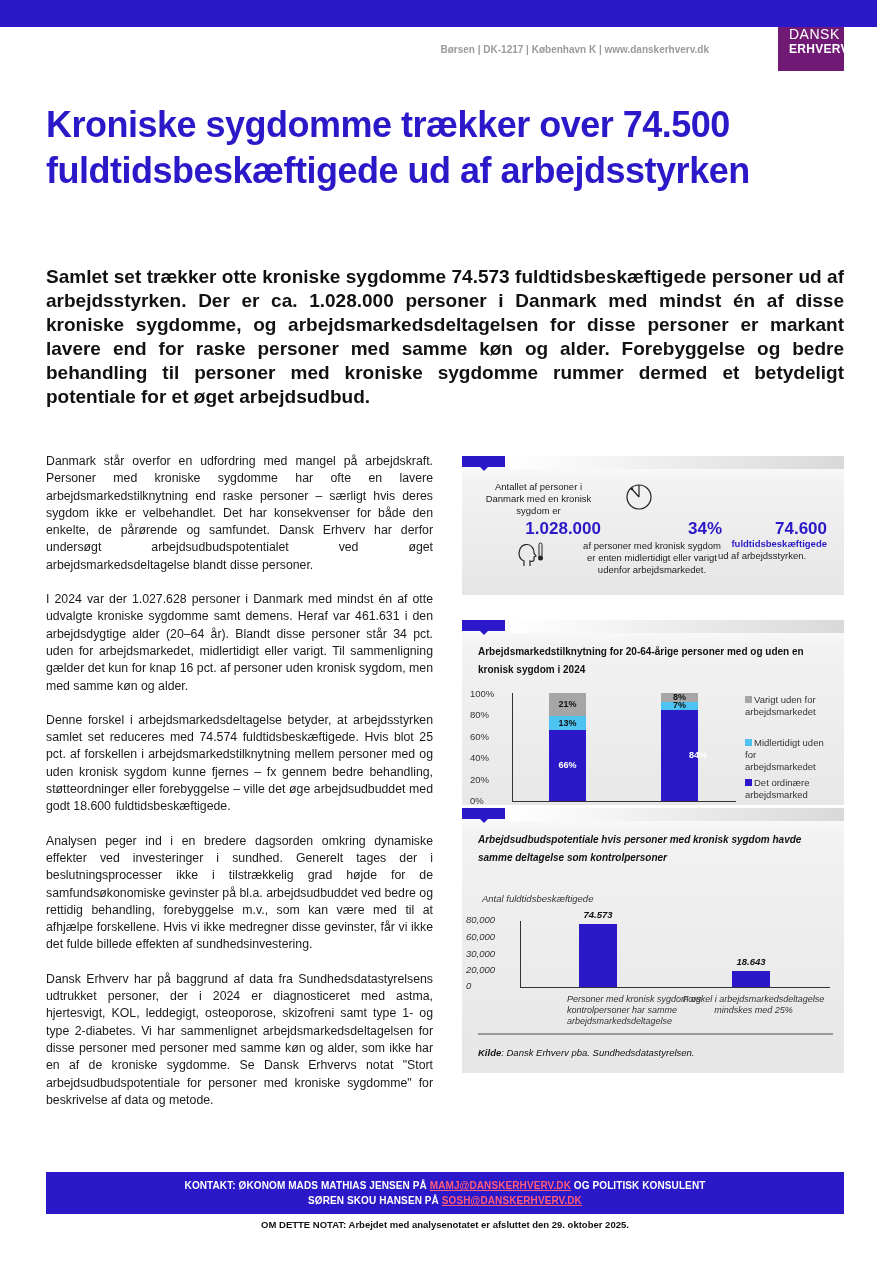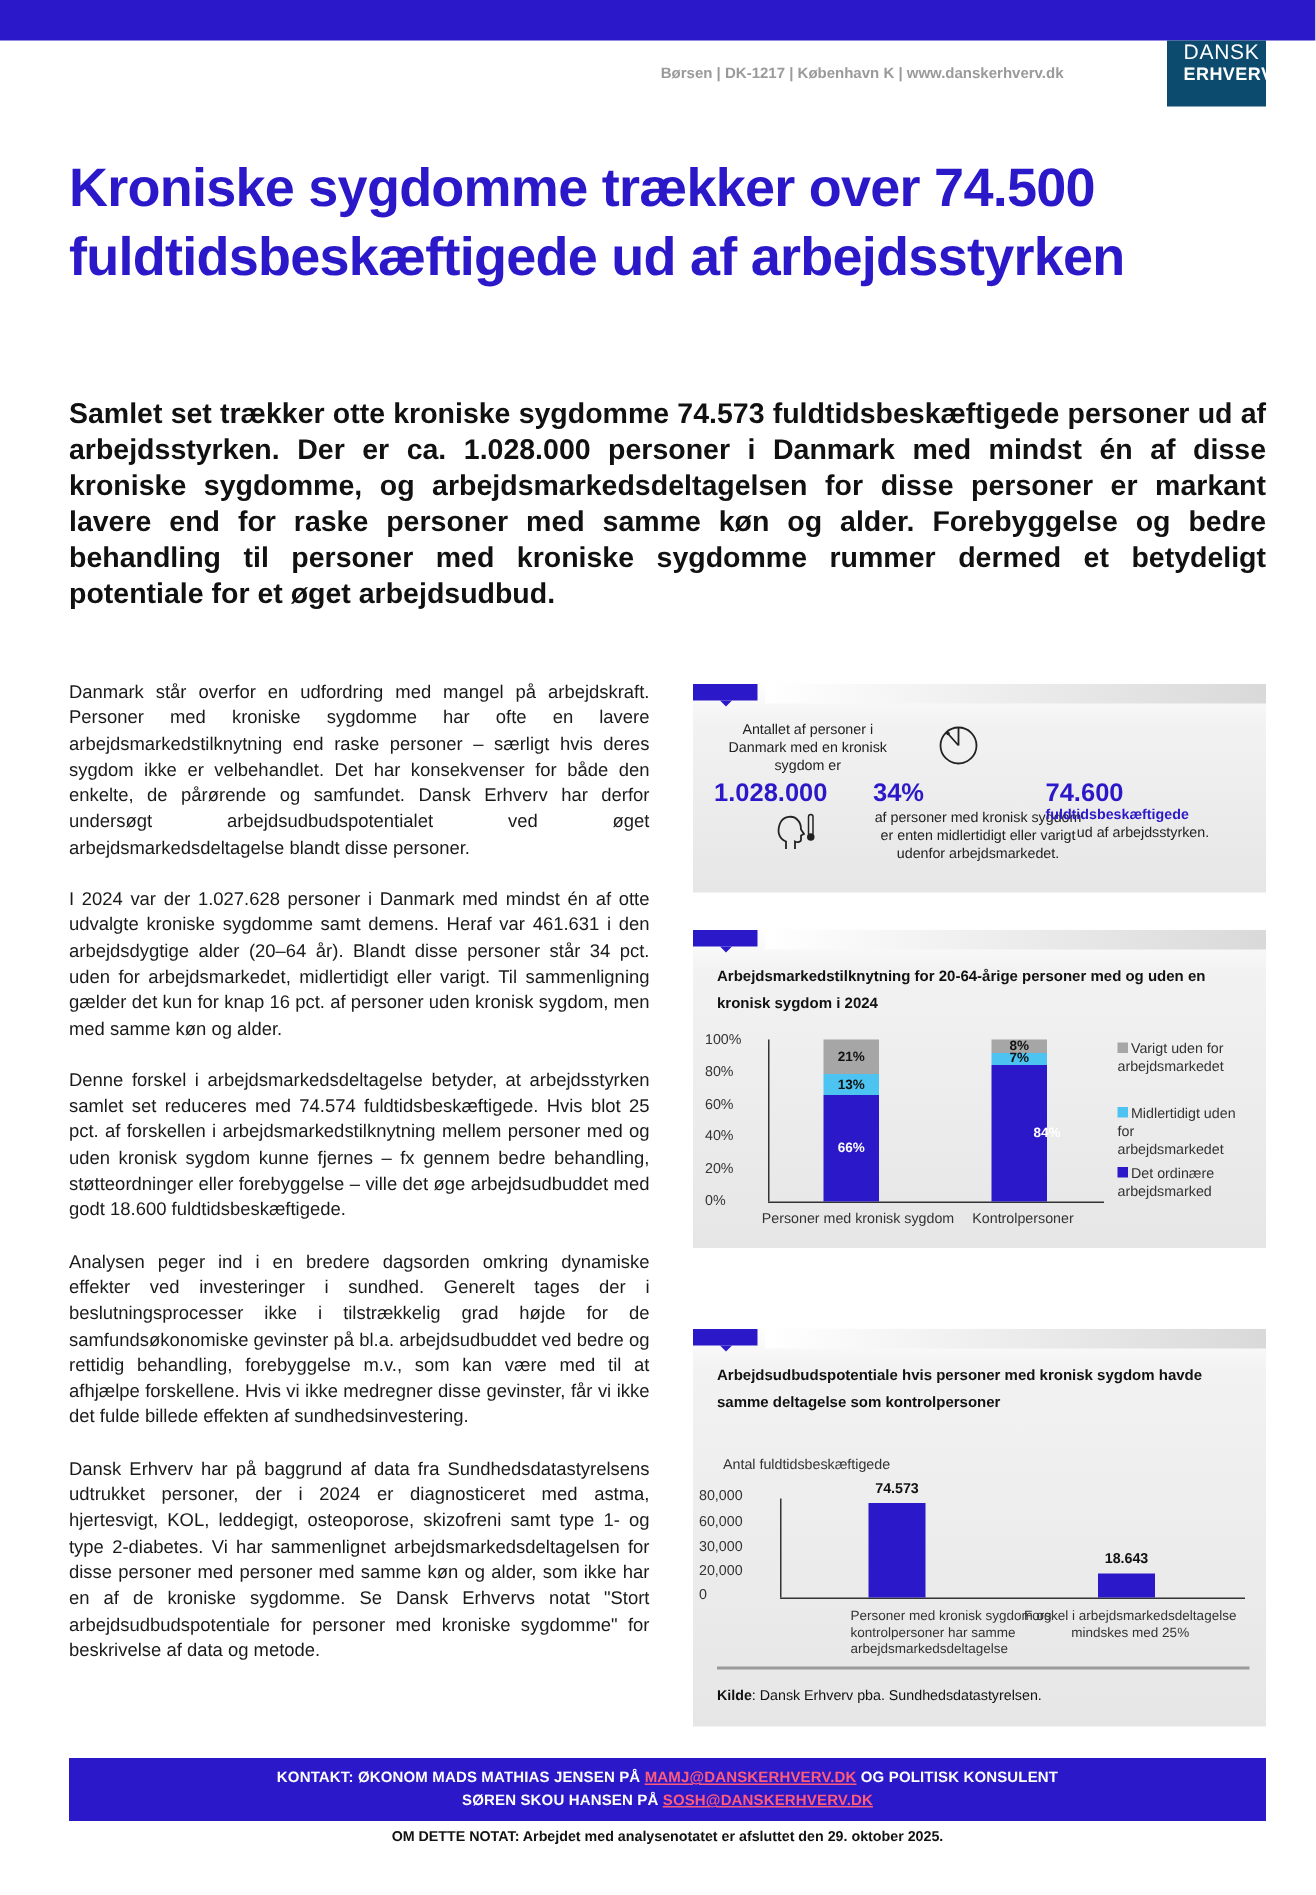--- a/index.html
+++ b/index.html
@@ -1,49 +1,49 @@
 <!DOCTYPE html>
 <html><head>
 <meta charset="utf-8">
 <style>
   * { box-sizing: border-box; margin: 0; padding: 0; }
   html, body { width: 877px; height: 1263px; background: #ffffff; overflow: hidden; }
   body { font-family: "Liberation Sans", sans-serif; color: #111; position: relative; }
 
   .topbar { position: absolute; left: 0; top: 0; width: 877px; height: 27px; background: #2b18c8; }
-  .logo { position: absolute; left: 778px; top: 27px; width: 66px; height: 44px; background: #0c4a6e; color: #fff; padding: 0 4px 0 11px; }
+  .logo { position: absolute; left: 778px; top: 27px; width: 66px; height: 44px; background: #701a75; color: #fff; padding: 0 4px 0 11px; }
   .logo .l1 { font-size: 14px; line-height: 14px; letter-spacing: 0.5px; font-weight: normal; margin-top: 0px; }
   .logo .l2 { font-size: 12px; line-height: 16px; font-weight: bold; letter-spacing: 0.3px; }
   .address { position: absolute; right: 168px; top: 44px; font-size: 10px; color: #9a9a9a; font-weight: bold; }
 
   .title { position: absolute; left: 46px; top: 102px; width: 720px; color: #2b18c8; font-weight: bold; font-size: 36px; line-height: 46px; letter-spacing: -0.5px; }
   .lead { position: absolute; left: 46px; top: 265px; width: 798px; font-weight: bold; font-size: 19px; line-height: 24px; color: #111; text-align: justify; }
 
   .col { position: absolute; left: 46px; width: 387px; font-size: 12.3px; line-height: 17.3px; color: #1a1a1a; text-align: justify; }
   .col p { margin-bottom: 17px; }
   .metode-h { color: #2b18c8; font-weight: bold; font-size: 12.3px; }
 
   .panel { position: absolute; left: 462px; width: 382px; background: linear-gradient(#ffffff 0px, #f2f2f2 30px, #e6e6e6 100%); }
   .panel .tab { position: absolute; left: 0; top: 3px; width: 43px; height: 11px; background: #2b18c8; }
   .panel .tab:after { content: ""; position: absolute; left: 18px; top: 11px; border-left: 4px solid transparent; border-right: 4px solid transparent; border-top: 4px solid #2b18c8; }
   .panel .strip { position: absolute; left: 48px; top: 3px; right: 0; height: 13px; background: linear-gradient(90deg,#ffffff,#d9d9d9); }
 
   .p1 { top: 453px; height: 142px; }
   .p1 .k { position: absolute; text-align: center; font-size: 9.5px; line-height: 12px; color: #222; }
-  .p1 .big { position: absolute; text-align: left; color: #2b18c8; font-weight: bold; font-size: 16px; }
+  .p1 .big { position: absolute; text-align: right; color: #2b18c8; font-weight: bold; font-size: 16px; }
 
   .p2 { top: 617px; height: 215px; }
   .ptitle { position: absolute; left: 16px; font-weight: bold; font-size: 10px; line-height: 18px; color: #111; }
   .axis-lbl { position: absolute; font-size: 9.5px; color: #333; text-align: left; }
   .bar { position: absolute; }
   .barlbl { position: absolute; width: 100%; text-align: center; font-size: 9px; font-weight: bold; }
   .legend { position: absolute; font-size: 9.5px; line-height: 12px; color: #333; }
   .legend .sw { display: inline-block; width: 7px; height: 7px; margin-right: 2px; vertical-align: 0px; }
 
-  .p3 { top: 883px; height: 268px; }
+  .p3 { top: 805px; height: 268px; font-style: italic; }
 
   .contact { position: absolute; left: 46px; top: 1172px; width: 798px; height: 42px; background: #2b18c8; color: #fff; font-weight: bold; font-size: 10px; line-height: 15px; text-align: center; padding-top: 6px; letter-spacing: 0.1px; }
   .contact a { color: #ff5c7a; text-decoration: underline; }
   .about { position: absolute; left: 46px; top: 1219px; width: 798px; text-align: center; font-size: 9.5px; font-weight: bold; color: #111; }
 </style>
 </head>
 <body>
 
 <div class="topbar"></div>
 <div class="logo">

